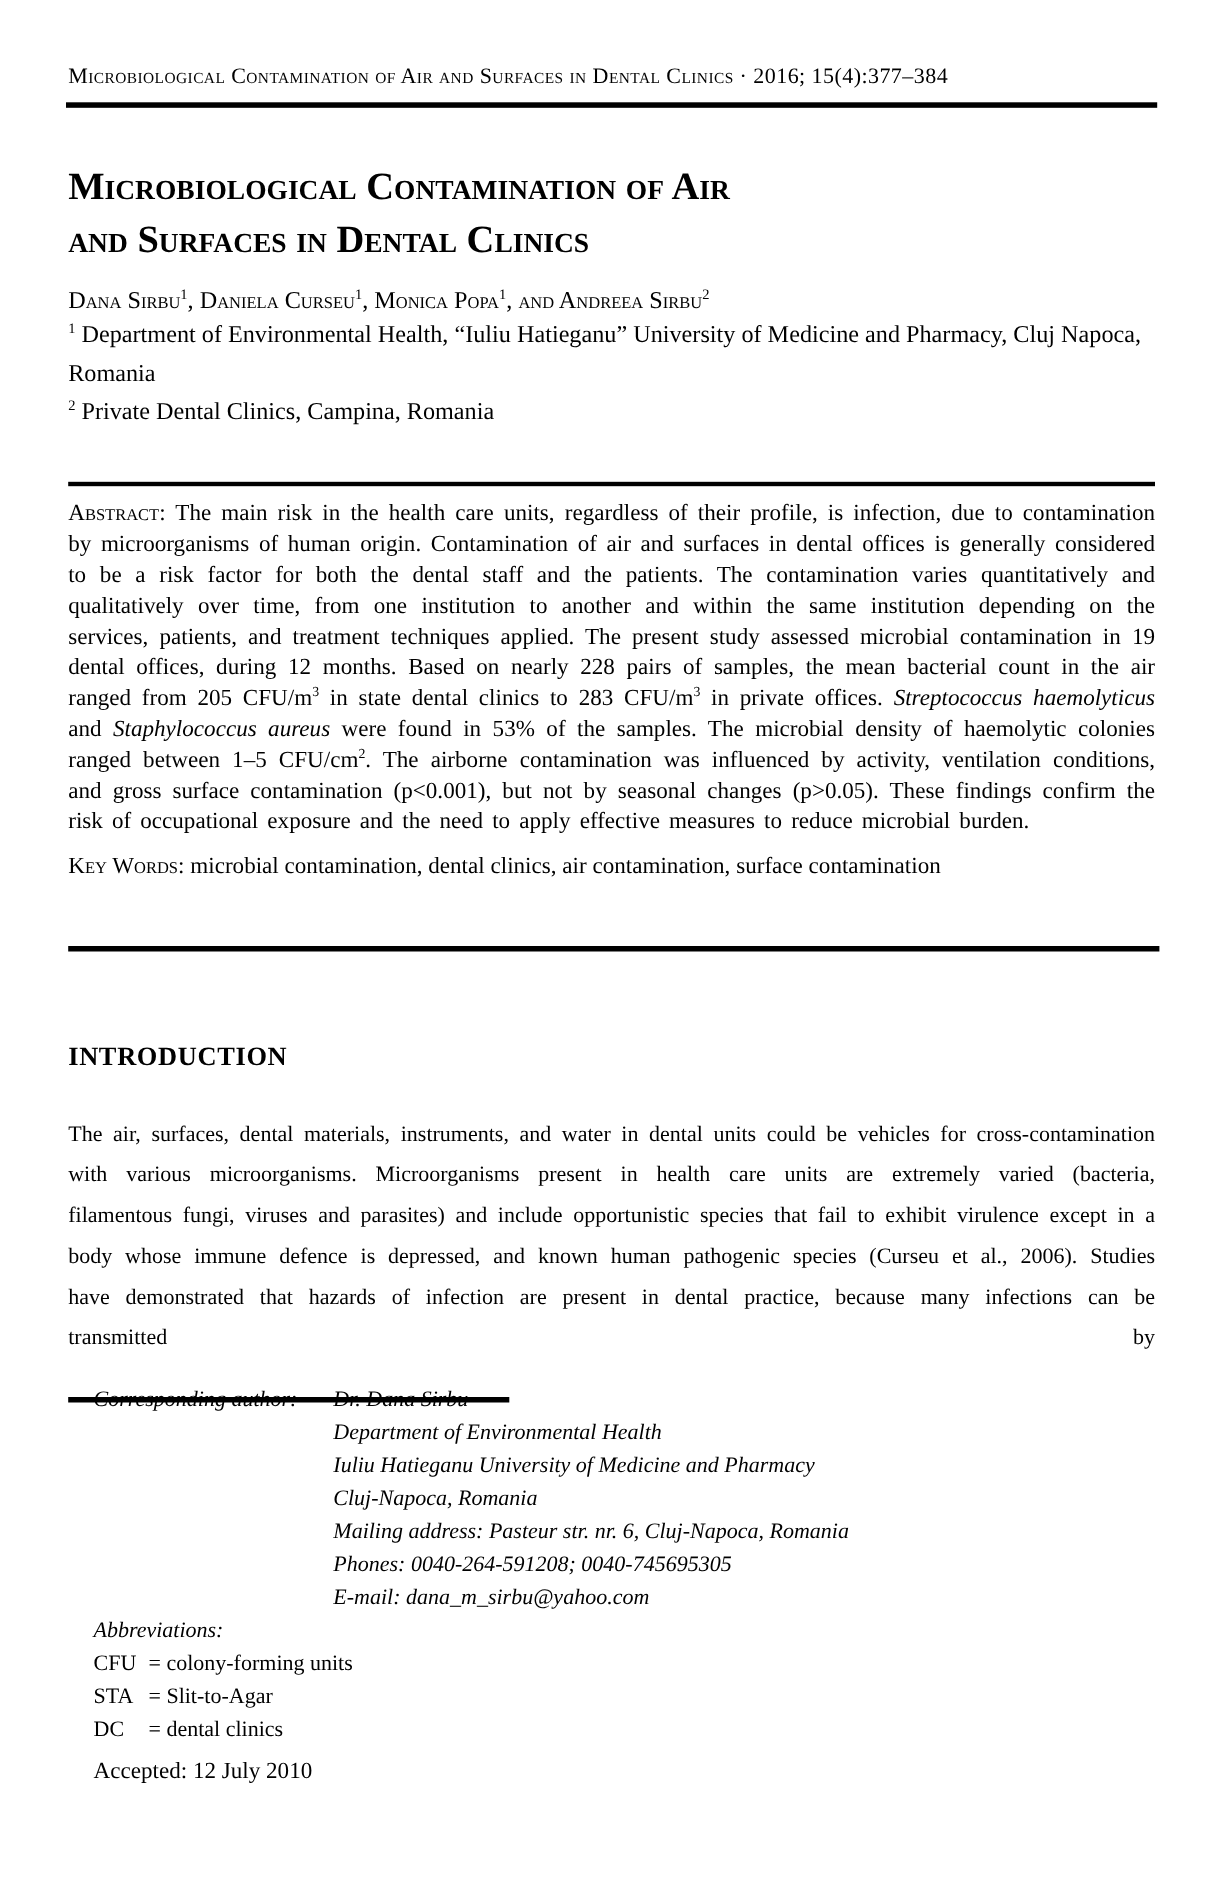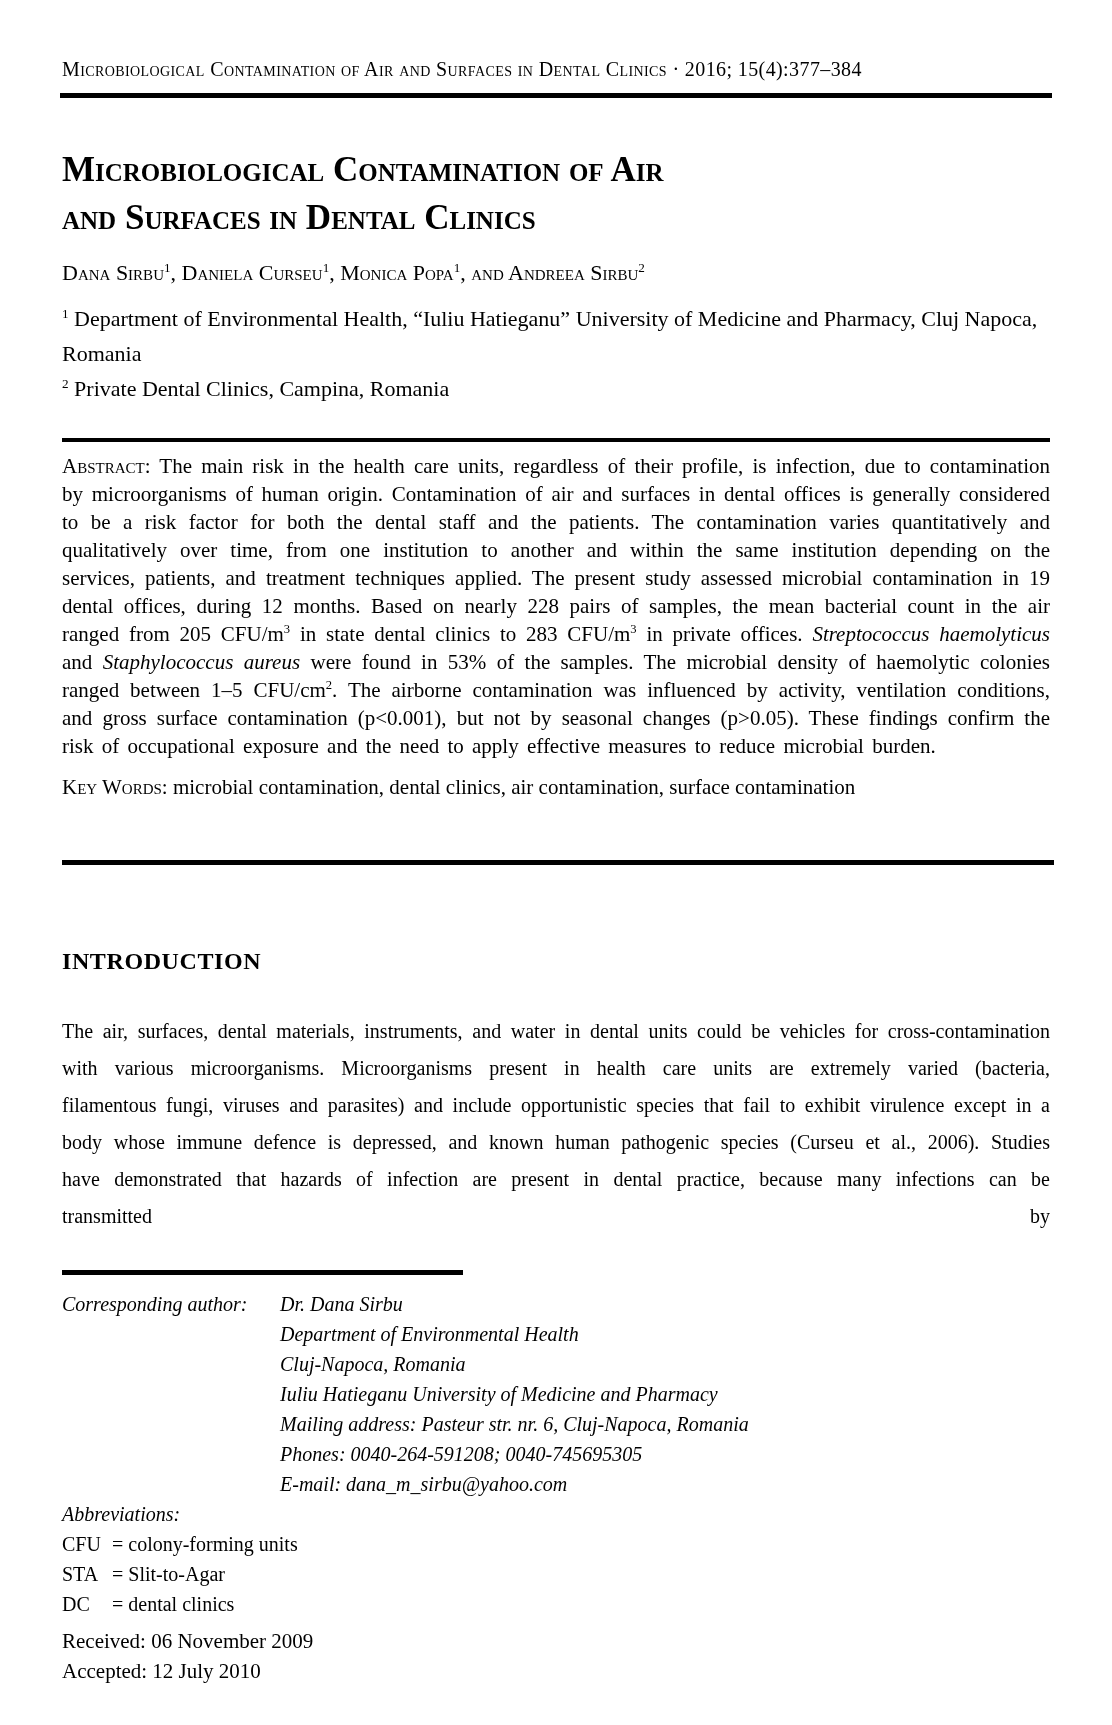--- a/index.html
+++ b/index.html
@@ -41,21 +41,21 @@
 
   #authors-line {
     top: 259px;
     font-size: 22px;
     line-height: 28px;
     font-variant: small-caps;
   }
   #authors-line sup { font-variant: normal; font-size: 60%; line-height: 0; }
 
   #affiliations {
-    top: 301px;
+    top: 286px;
     font-size: 22px;
     line-height: 35px;
   }
   #affiliations p { margin: 0; }
   #affiliations sup { font-size: 60%; line-height: 0; }
 
   #rule-abstract-top { top: 438px; left: 62px; width: 988px; height: 4px; }
 
   #abstract-block {
     top: 452px;
@@ -88,23 +88,24 @@
     line-height: 37px;
     text-align: justify;
     text-align-last: justify;
     word-spacing: 4px;
     margin: 0;
   }
 
   #rule-footnote { top: 1270px; left: 62px; width: 401px; height: 5px; }
 
   #footnote-block {
-    top: 1289px;
+    top: 1257px;
     font-size: 20px;
     line-height: 30px;
+    margin-left: 23px;
   }
   .fn-italic { font-style: italic; }
   .corr-row { display: flex; }
   .corr-label { width: 218px; flex: none; }
   .abbr-row { display: flex; }
   .abbr-key { width: 50px; flex: none; }
   #received-block { margin-top: 7px; font-size: 21px; }
 </style>
 </head>
 <body>
@@ -141,39 +142,38 @@
   <p class="abs" id="intro-paragraph">The air, surfaces, dental materials, instruments, and water in dental units could be vehicles for cross-contamination with various microorganisms. Microorganisms present in health care units are extremely varied (bacteria, filamentous fungi, viruses and parasites) and include opportunistic species that fail to exhibit virulence except in a body whose immune defence is depressed, and known human pathogenic species (Curseu et al., 2006). Studies have demonstrated that hazards of infection are present in dental practice, because many infections can be transmitted by</p>
 
   <div class="rule" id="rule-footnote"></div>
 
   <div class="abs" id="footnote-block">
     <div class="corr-row fn-italic">
       <div class="corr-label">Corresponding author:</div>
       <div>
         <div>Dr. Dana Sirbu</div>
         <div>Department of Environmental Health</div>
+        <div>Iuliu Hatieganu University of Medicine and Pharmacy</div>
         <div>Cluj-Napoca, Romania</div>
-        <div>Iuliu Hatieganu University of Medicine and Pharmacy</div>
         <div>Mailing address: Pasteur str. nr. 6, Cluj-Napoca, Romania</div>
         <div>Phones: 0040-264-591208; 0040-745695305</div>
         <div>E-mail: dana_m_sirbu@yahoo.com</div>
       </div>
     </div>
     <div class="fn-italic">Abbreviations:</div>
     <div class="abbr-row">
       <span class="abbr-key">CFU</span>
         <span>= colony-forming units</span>
     </div>
     <div class="abbr-row">
       <span class="abbr-key">STA</span>
         <span>= Slit-to-Agar</span>
     </div>
     <div class="abbr-row">
       <span class="abbr-key">DC</span>
         <span>= dental clinics</span>
     </div>
     <div id="received-block">
-      <div>Received: 06 November 2009</div>
       <div>Accepted: 12 July 2010</div>
     </div>
   </div>
 
 </div>
 
 </body></html>

